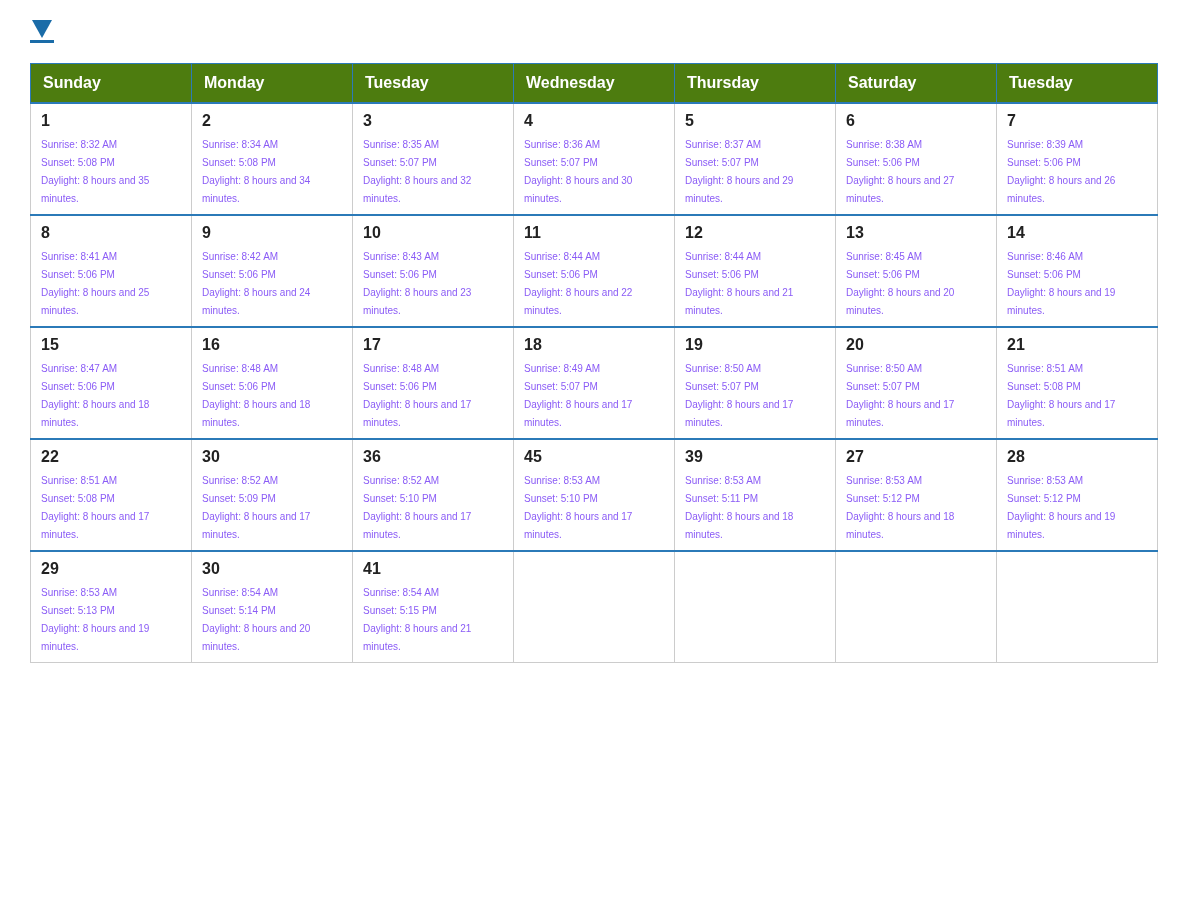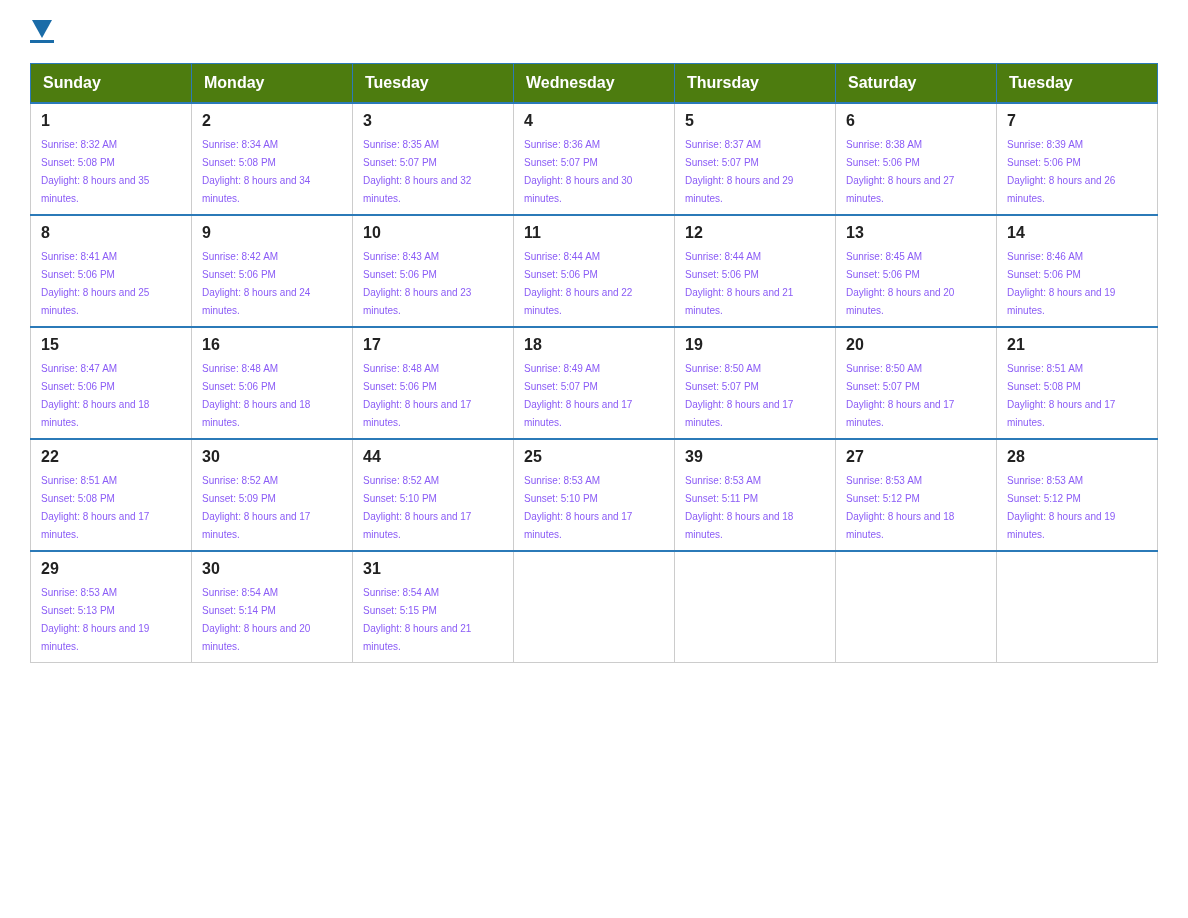--- a/index.html
+++ b/index.html
@@ -234,25 +234,25 @@
       <tr class="week-row">
         <td>
           <span class="day-number">22</span>
           <span class="day-info">Sunrise: 8:51 AM<br>Sunset: 5:08 PM<br>Daylight: 8 hours and 17 minutes.</span>
         </td>
         <td>
           <span class="day-number">30</span>
           <span class="day-info">Sunrise: 8:52 AM<br>Sunset: 5:09 PM<br>Daylight: 8 hours and 17 minutes.</span>
         </td>
         <td>
-          <span class="day-number">44</span>
+          <span class="day-number">36</span>
           <span class="day-info">Sunrise: 8:52 AM<br>Sunset: 5:10 PM<br>Daylight: 8 hours and 17 minutes.</span>
         </td>
         <td>
-          <span class="day-number">25</span>
+          <span class="day-number">45</span>
           <span class="day-info">Sunrise: 8:53 AM<br>Sunset: 5:10 PM<br>Daylight: 8 hours and 17 minutes.</span>
         </td>
         <td>
           <span class="day-number">39</span>
           <span class="day-info">Sunrise: 8:53 AM<br>Sunset: 5:11 PM<br>Daylight: 8 hours and 18 minutes.</span>
         </td>
         <td>
           <span class="day-number">27</span>
           <span class="day-info">Sunrise: 8:53 AM<br>Sunset: 5:12 PM<br>Daylight: 8 hours and 18 minutes.</span>
         </td>
@@ -264,21 +264,21 @@
       <tr class="week-row">
         <td>
           <span class="day-number">29</span>
           <span class="day-info">Sunrise: 8:53 AM<br>Sunset: 5:13 PM<br>Daylight: 8 hours and 19 minutes.</span>
         </td>
         <td>
           <span class="day-number">30</span>
           <span class="day-info">Sunrise: 8:54 AM<br>Sunset: 5:14 PM<br>Daylight: 8 hours and 20 minutes.</span>
         </td>
         <td>
-          <span class="day-number">31</span>
+          <span class="day-number">41</span>
           <span class="day-info">Sunrise: 8:54 AM<br>Sunset: 5:15 PM<br>Daylight: 8 hours and 21 minutes.</span>
         </td>
         <td class="empty-cell"></td>
         <td class="empty-cell"></td>
         <td class="empty-cell"></td>
         <td class="empty-cell"></td>
       </tr>
     </tbody>
 </table>
 

